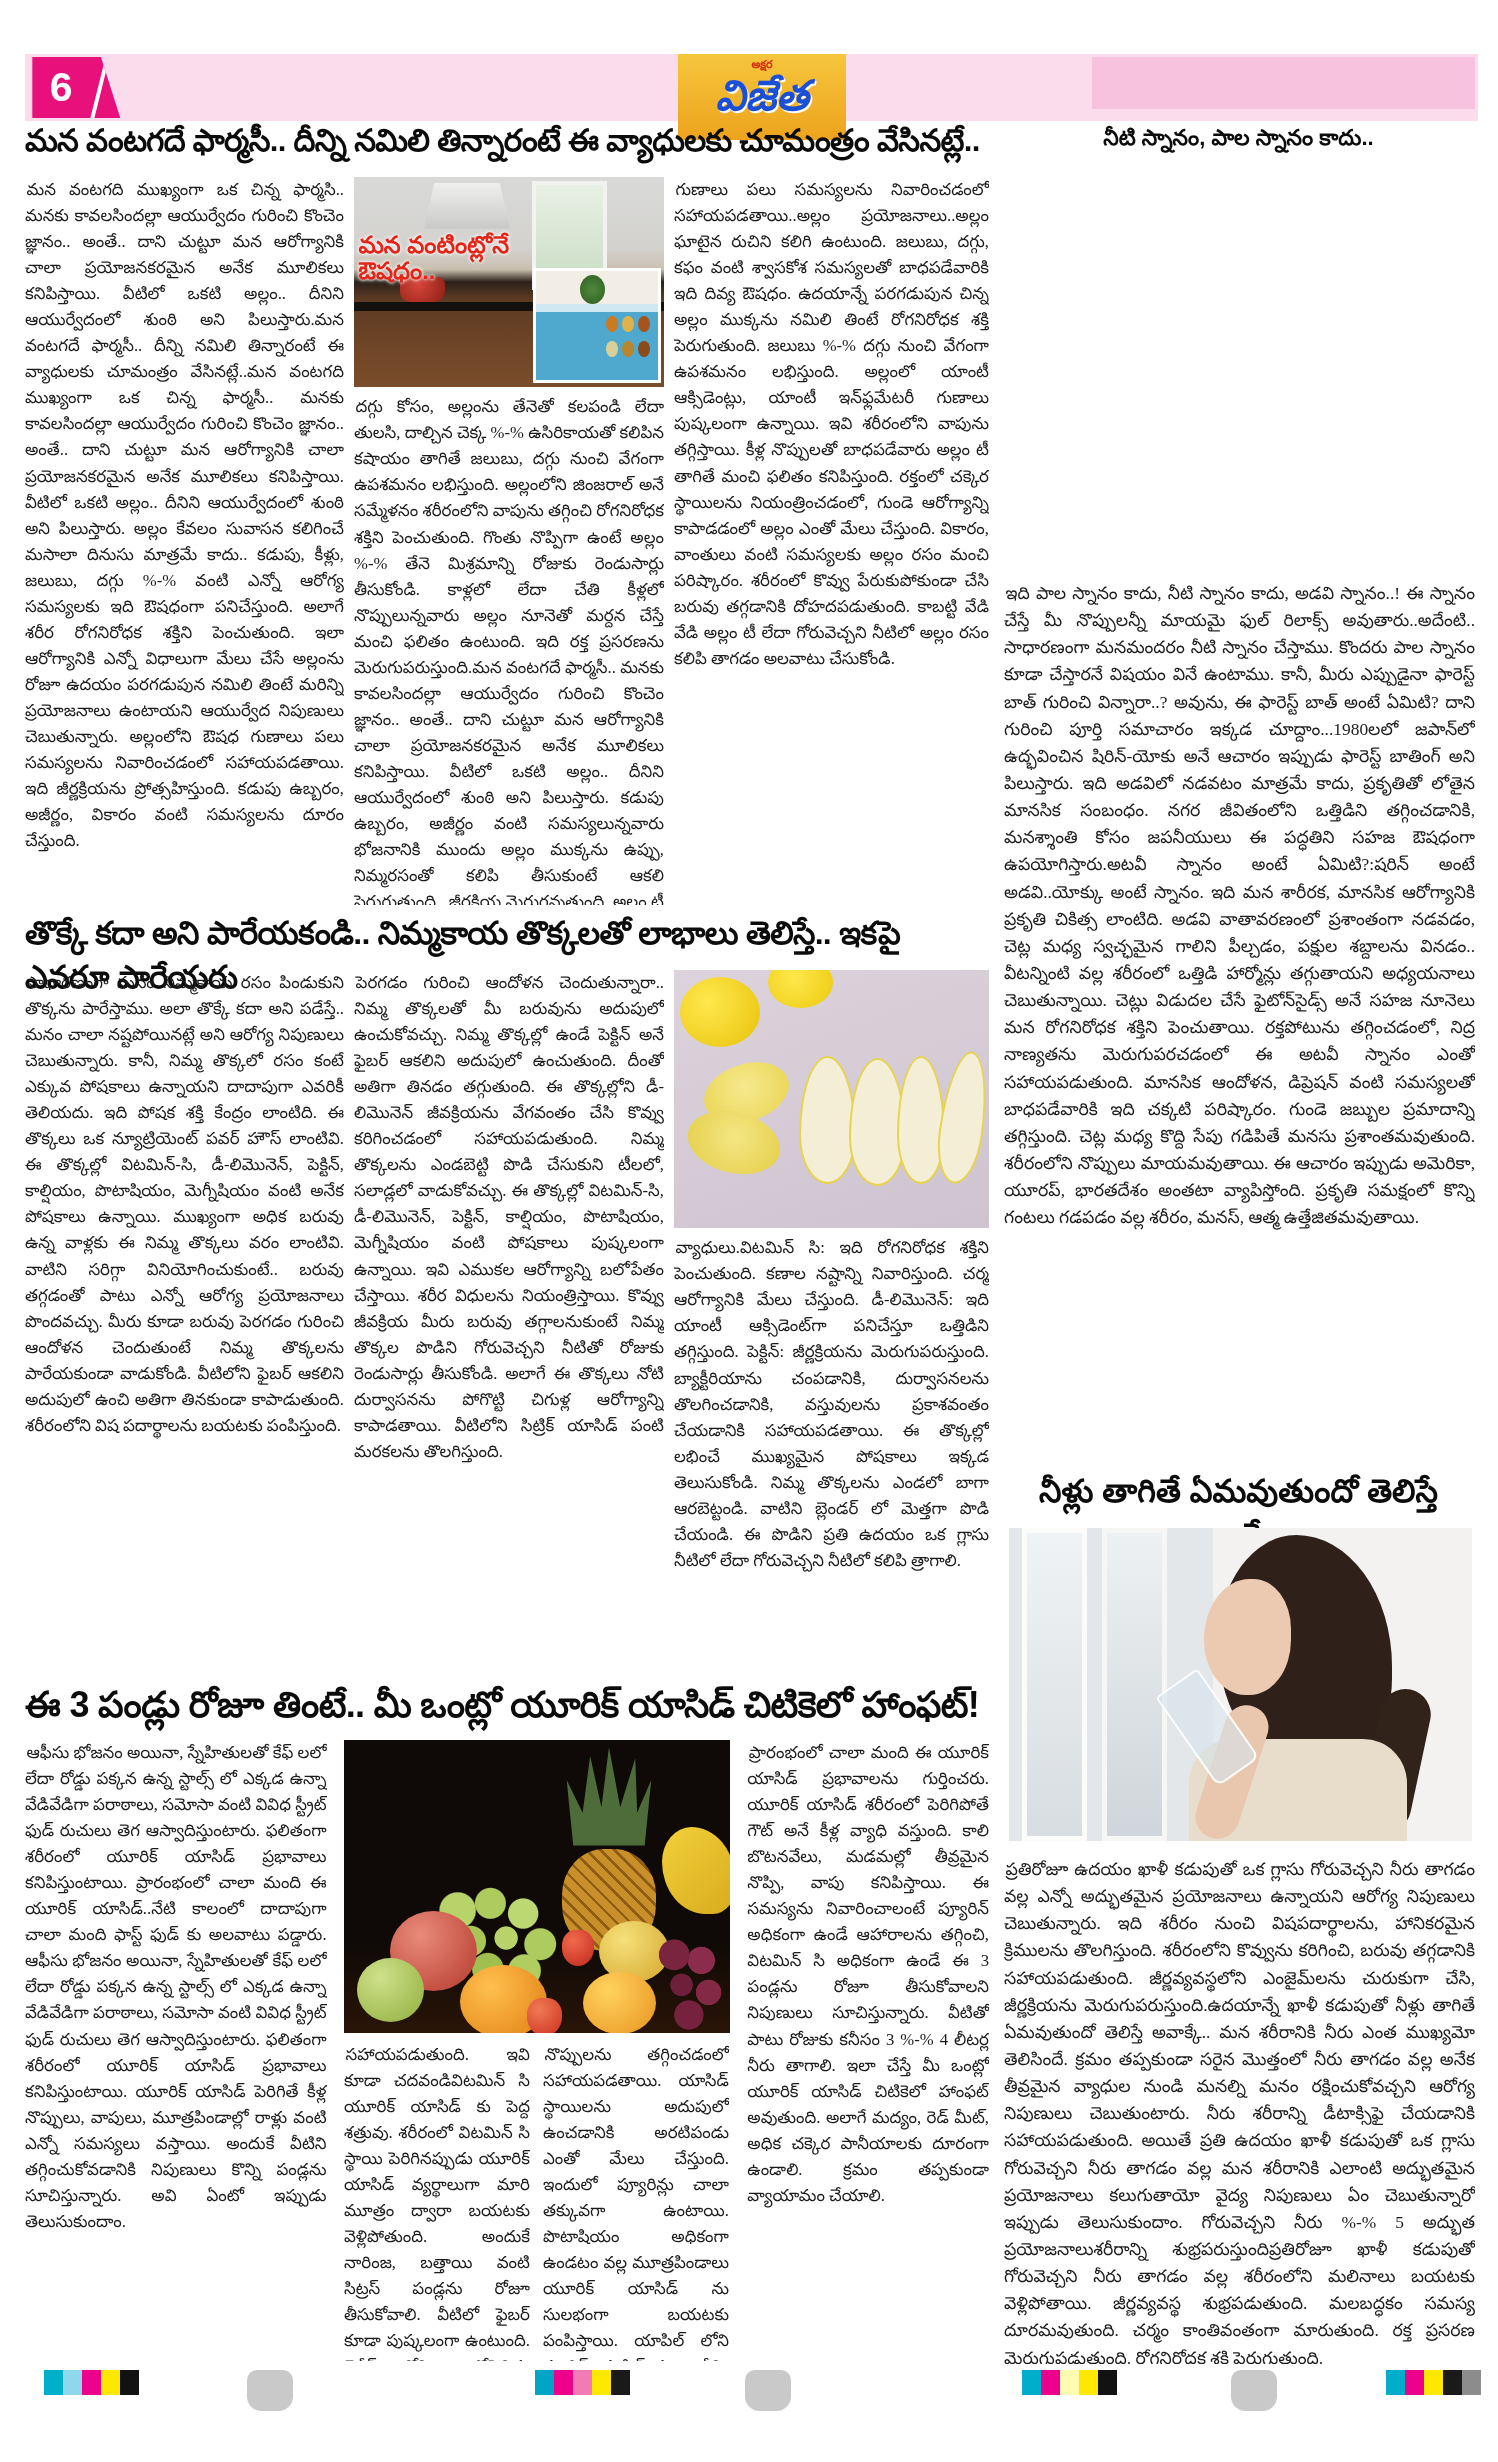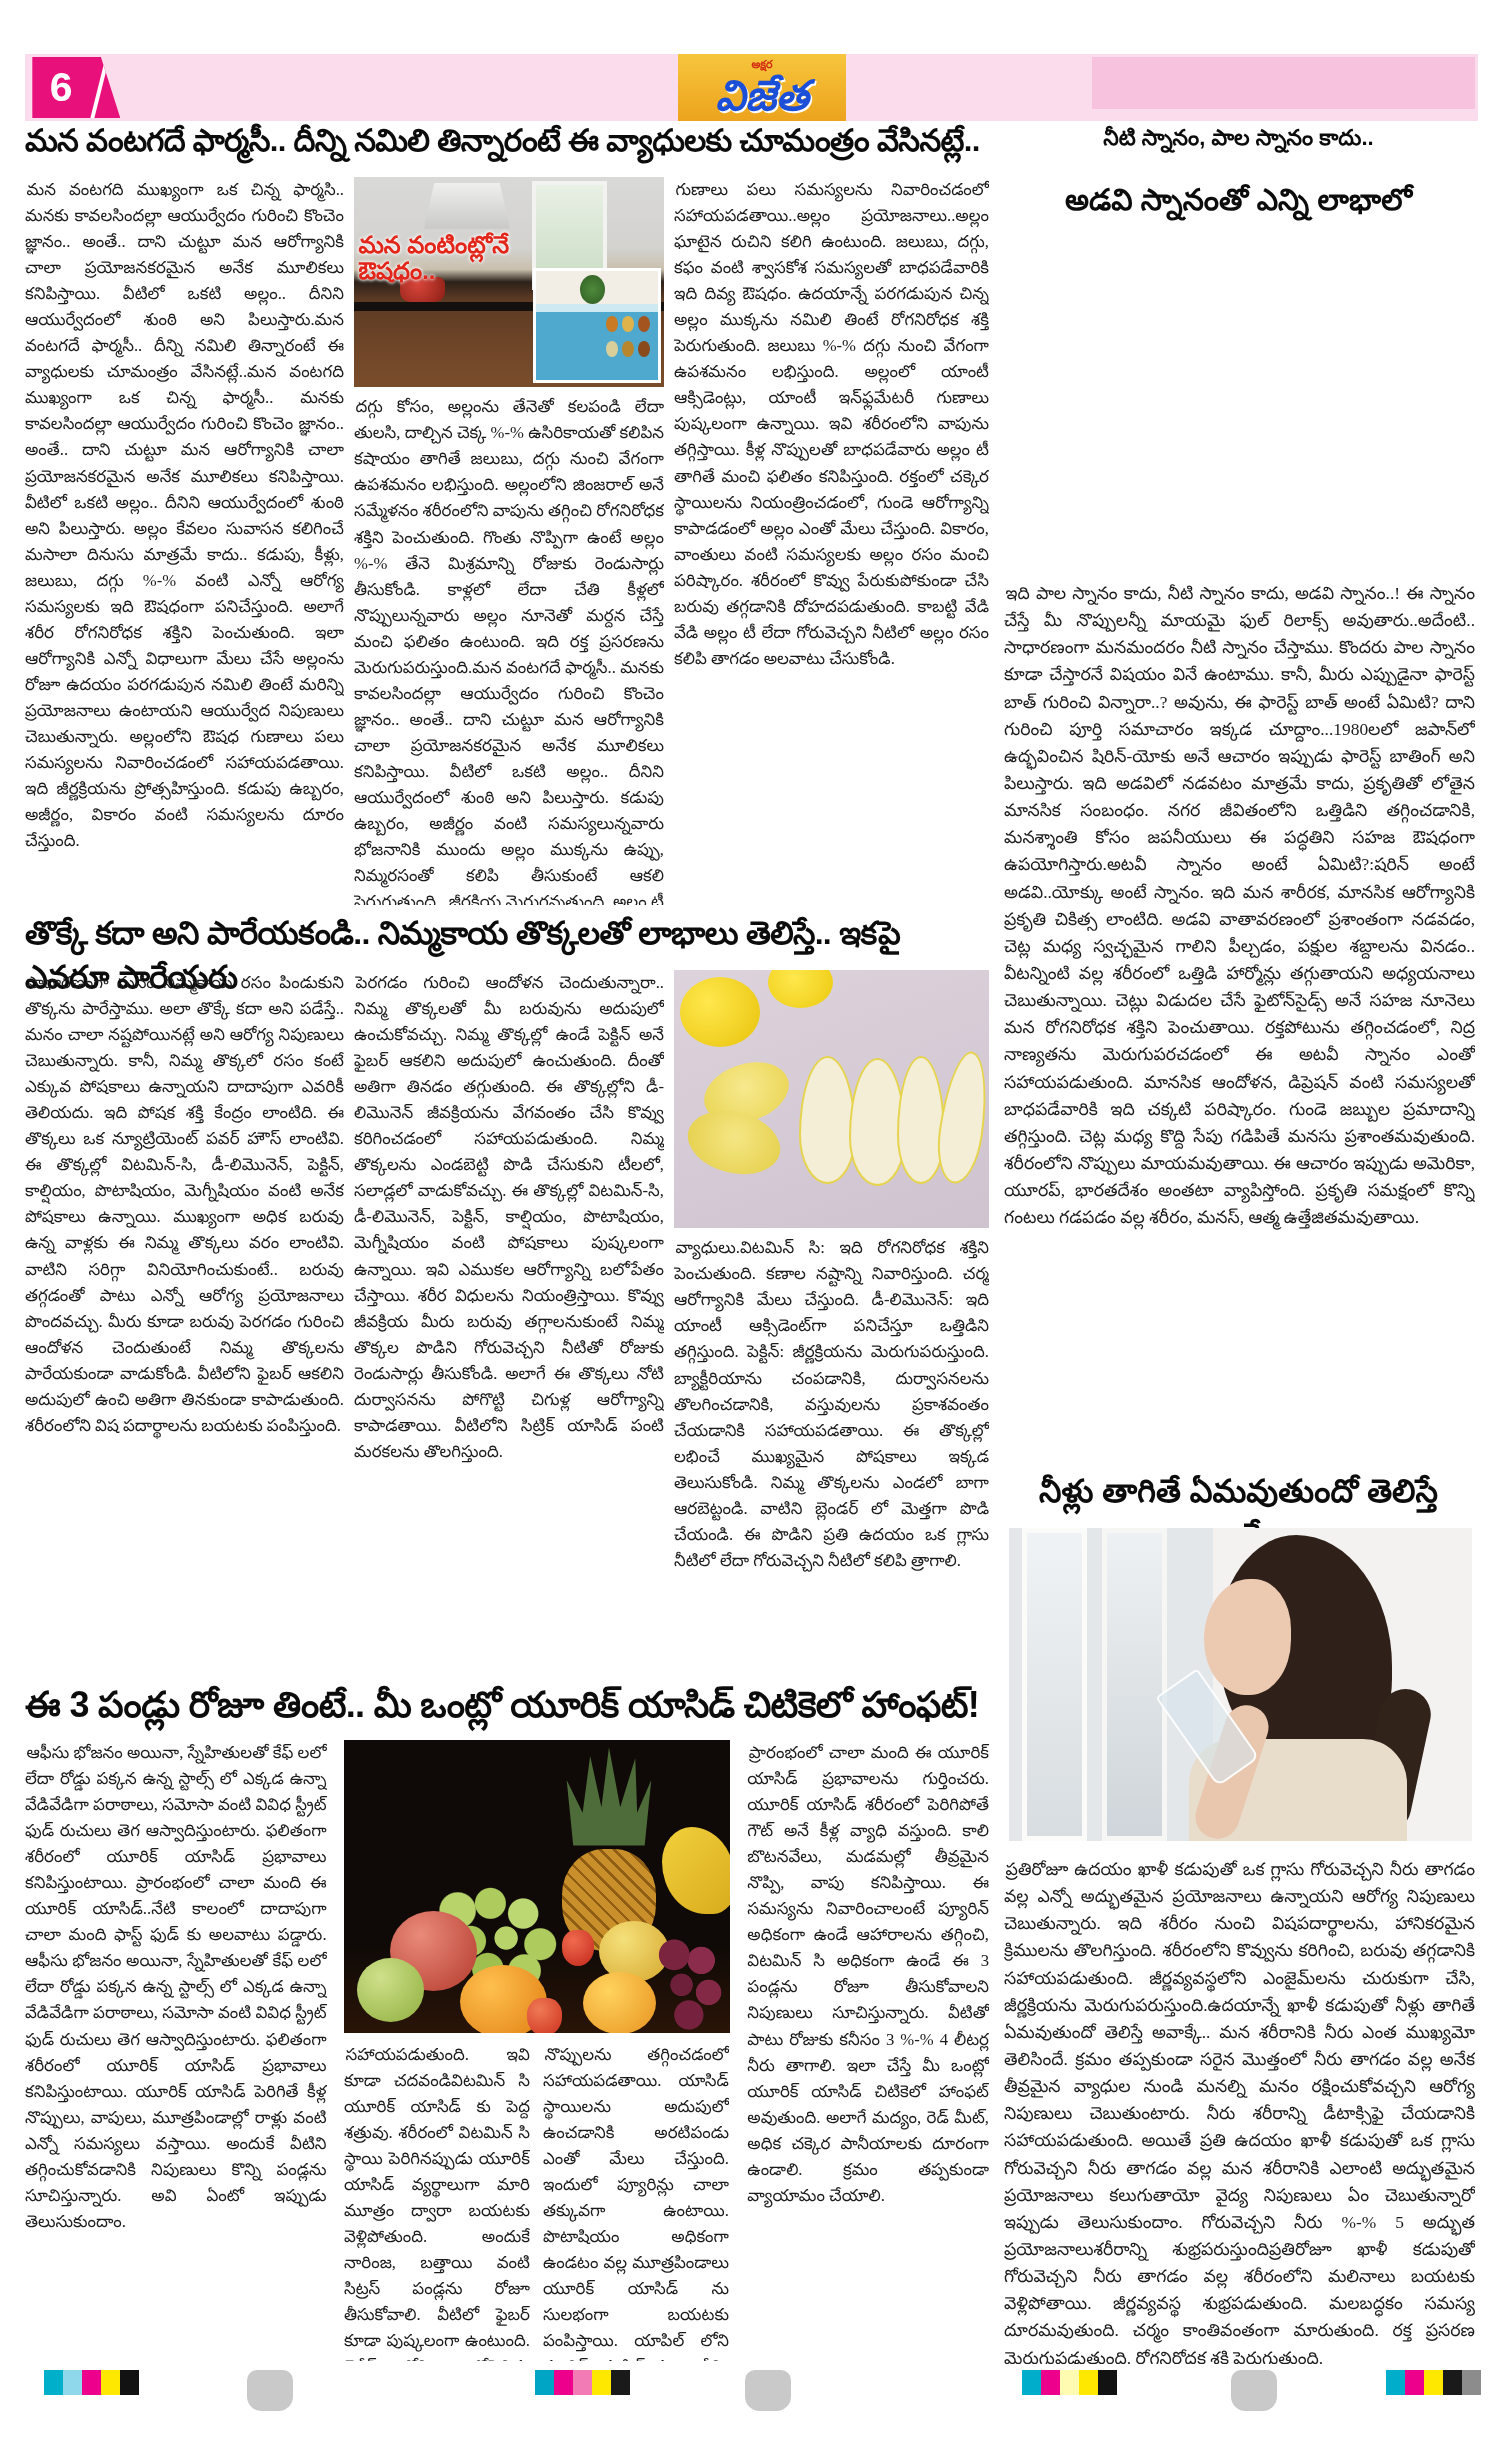--- a/index.html
+++ b/index.html
@@ -10,21 +10,21 @@
   
   .band { position:absolute; left:25px; top:54px; width:1453px; height:67px; background:#fbdcec; }
   .pagenum-box { position:absolute; left:7.3px; top:2.9px; width:88px; height:61px; background:#e8117c;
                  clip-path:polygon(0 0,78% 0,100% 100%,0 100%); display:flex; align-items:center; }
   .pagenum-box .slash { position:absolute; right:19px; top:0; width:3.6px; height:100%; background:#ffffff; transform:skewX(-14deg); }
   .pagenum { color:#fff; font:700 41px "Liberation Sans", sans-serif; padding-left:17.4px; }
   .date-box { position:absolute; right:2.9px; top:2.9px; width:383px; height:52px; background:#e8117c;
               clip-path:polygon(7% 0,100% 0,100% 100%,0 100%); display:flex; align-items:center; justify-content:center; }
   .date-box .slash { position:absolute; left:25px; top:0; width:3.6px; height:100%; background:#ffffff; transform:skewX(-14deg); }
   .date-text { color:#ffffff; font:700 29px "Liberation Sans", sans-serif; letter-spacing:0.7px; }
-  .logo { position:absolute; left:653px; top:0px; width:168px; height:67px;
+  .logo { position:absolute; left:653px; top:0px; width:168px; height:86px;
           background:linear-gradient(180deg,#f6c63c,#eda31d); text-align:center; overflow:hidden; }
   .logo-tagline { display:block; color:#d22a12; font:700 11px "Liberation Sans", sans-serif; padding-top:3.6px; }
   .logo-name { display:block; color:#1c4fd8; font:italic 700 42px "Liberation Serif", serif;
                text-shadow:1.5px 1.5px 0 #ffffff; line-height:46px; }
 
   
   .headline { font-family:"Liberation Sans", sans-serif; font-weight:700; color:#0c0c0c; }
   .body-text { font-size:16.7px; line-height:1.56; color:#1b1b1b; text-align:justify; overflow:hidden; }
   .body-text::first-letter { padding-left:1.5px; }
   .photo { position:relative; overflow:hidden; }
@@ -186,21 +186,20 @@
             <i class="kp-jar5"></i>
             <i class="kp-jar6"></i>
         </div>
       </div>
       <div class="body-text" style="flex:1 1 auto;">దగ్గు కోసం, అల్లంను తేనెతో కలపండి లేదా తులసి, దాల్చిన చెక్క %-% ఉసిరికాయతో కలిపిన కషాయం తాగితే జలుబు, దగ్గు నుంచి వేగంగా ఉపశమనం లభిస్తుంది. అల్లంలోని జింజరాల్ అనే సమ్మేళనం శరీరంలోని వాపును తగ్గించి రోగనిరోధక శక్తిని పెంచుతుంది. గొంతు నొప్పిగా ఉంటే అల్లం %-% తేనె మిశ్రమాన్ని రోజుకు రెండుసార్లు తీసుకోండి. కాళ్లలో లేదా చేతి కీళ్లలో నొప్పులున్నవారు అల్లం నూనెతో మర్దన చేస్తే మంచి ఫలితం ఉంటుంది. ఇది రక్త ప్రసరణను మెరుగుపరుస్తుంది.మన వంటగదే ఫార్మసీ.. మనకు కావలసిందల్లా ఆయుర్వేదం గురించి కొంచెం జ్ఞానం.. అంతే.. దాని చుట్టూ మన ఆరోగ్యానికి చాలా ప్రయోజనకరమైన అనేక మూలికలు కనిపిస్తాయి. వీటిలో ఒకటి అల్లం.. దీనిని ఆయుర్వేదంలో శుంఠి అని పిలుస్తారు. కడుపు ఉబ్బరం, అజీర్ణం వంటి సమస్యలున్నవారు భోజనానికి ముందు అల్లం ముక్కను ఉప్పు, నిమ్మరసంతో కలిపి తీసుకుంటే ఆకలి పెరుగుతుంది.. జీర్ణక్రియ మెరుగవుతుంది. అల్లం టీ అలవాటు చేసుకుంటే అలసట తగ్గి శరీరం ఉత్సాహంగా మారుతుంది.</div>
     </div>
     <div class="body-text a1-col a1-c3">గుణాలు పలు సమస్యలను నివారించడంలో సహాయపడతాయి..అల్లం ప్రయోజనాలు..అల్లం ఘాటైన రుచిని కలిగి ఉంటుంది. జలుబు, దగ్గు, కఫం వంటి శ్వాసకోశ సమస్యలతో బాధపడేవారికి ఇది దివ్య ఔషధం. ఉదయాన్నే పరగడుపున చిన్న అల్లం ముక్కను నమిలి తింటే రోగనిరోధక శక్తి పెరుగుతుంది. జలుబు %-% దగ్గు నుంచి వేగంగా ఉపశమనం లభిస్తుంది. అల్లంలో యాంటీ ఆక్సిడెంట్లు, యాంటీ ఇన్‌ఫ్లమేటరీ గుణాలు పుష్కలంగా ఉన్నాయి. ఇవి శరీరంలోని వాపును తగ్గిస్తాయి. కీళ్ల నొప్పులతో బాధపడేవారు అల్లం టీ తాగితే మంచి ఫలితం కనిపిస్తుంది. రక్తంలో చక్కెర స్థాయిలను నియంత్రించడంలో, గుండె ఆరోగ్యాన్ని కాపాడడంలో అల్లం ఎంతో మేలు చేస్తుంది. వికారం, వాంతులు వంటి సమస్యలకు అల్లం రసం మంచి పరిష్కారం. శరీరంలో కొవ్వు పేరుకుపోకుండా చేసి బరువు తగ్గడానికి దోహదపడుతుంది. కాబట్టి వేడి వేడి అల్లం టీ లేదా గోరువెచ్చని నీటిలో అల్లం రసం కలిపి తాగడం అలవాటు చేసుకోండి.</div>
   </div>
 
   <h2 class="headline a2-head1">నీటి స్నానం, పాల స్నానం కాదు..</h2>
-  <h2 class="headline a2-head2">అడవి స్నానంతో ఎన్ని లాభాలో</h2>
   <div class="body-text a2-body">ఇది పాల స్నానం కాదు, నీటి స్నానం కాదు, అడవి స్నానం..! ఈ స్నానం చేస్తే మీ నొప్పులన్నీ మాయమై ఫుల్ రిలాక్స్ అవుతారు..అదేంటి.. సాధారణంగా మనమందరం నీటి స్నానం చేస్తాము. కొందరు పాల స్నానం కూడా చేస్తారనే విషయం వినే ఉంటాము. కానీ, మీరు ఎప్పుడైనా ఫారెస్ట్ బాత్ గురించి విన్నారా..? అవును, ఈ ఫారెస్ట్ బాత్ అంటే ఏమిటి? దాని గురించి పూర్తి సమాచారం ఇక్కడ చూద్దాం...1980లలో జపాన్‌లో ఉద్భవించిన షిరిన్-యోకు అనే ఆచారం ఇప్పుడు ఫారెస్ట్ బాతింగ్ అని పిలుస్తారు. ఇది అడవిలో నడవటం మాత్రమే కాదు, ప్రకృతితో లోతైన మానసిక సంబంధం. నగర జీవితంలోని ఒత్తిడిని తగ్గించడానికి, మనశ్శాంతి కోసం జపనీయులు ఈ పద్ధతిని సహజ ఔషధంగా ఉపయోగిస్తారు.అటవీ స్నానం అంటే ఏమిటి?:షరిన్ అంటే అడవి..యోక్కు అంటే స్నానం. ఇది మన శారీరక, మానసిక ఆరోగ్యానికి ప్రకృతి చికిత్స లాంటిది. అడవి వాతావరణంలో ప్రశాంతంగా నడవడం, చెట్ల మధ్య స్వచ్ఛమైన గాలిని పీల్చడం, పక్షుల శబ్దాలను వినడం.. వీటన్నింటి వల్ల శరీరంలో ఒత్తిడి హార్మోన్లు తగ్గుతాయని అధ్యయనాలు చెబుతున్నాయి. చెట్లు విడుదల చేసే ఫైటోన్‌సైడ్స్ అనే సహజ నూనెలు మన రోగనిరోధక శక్తిని పెంచుతాయి. రక్తపోటును తగ్గించడంలో, నిద్ర నాణ్యతను మెరుగుపరచడంలో ఈ అటవీ స్నానం ఎంతో సహాయపడుతుంది. మానసిక ఆందోళన, డిప్రెషన్ వంటి సమస్యలతో బాధపడేవారికి ఇది చక్కటి పరిష్కారం. గుండె జబ్బుల ప్రమాదాన్ని తగ్గిస్తుంది. చెట్ల మధ్య కొద్ది సేపు గడిపితే మనసు ప్రశాంతమవుతుంది. శరీరంలోని నొప్పులు మాయమవుతాయి. ఈ ఆచారం ఇప్పుడు అమెరికా, యూరప్, భారతదేశం అంతటా వ్యాపిస్తోంది. ప్రకృతి సమక్షంలో కొన్ని గంటలు గడపడం వల్ల శరీరం, మనస్, ఆత్మ ఉత్తేజితమవుతాయి.</div>
 
   <h1 class="headline a3-head">తొక్కే కదా అని పారేయకండి.. నిమ్మకాయ తొక్కలతో లాభాలు తెలిస్తే.. ఇకపై ఎవరూ పారేయరు</h1>
   <div class="a3-cols">
     <div class="body-text a3-c1">సాధారణంగా మనం నిమ్మకాయ రసం పిండుకుని తొక్కను పారేస్తాము. అలా తొక్కే కదా అని పడేస్తే.. మనం చాలా నష్టపోయినట్లే అని ఆరోగ్య నిపుణులు చెబుతున్నారు. కానీ, నిమ్మ తొక్కలో రసం కంటే ఎక్కువ పోషకాలు ఉన్నాయని దాదాపుగా ఎవరికీ తెలియదు. ఇది పోషక శక్తి కేంద్రం లాంటిది. ఈ తొక్కలు ఒక న్యూట్రియెంట్ పవర్ హౌస్ లాంటివి. ఈ తొక్కల్లో విటమిన్-సి, డీ-లిమొనెన్, పెక్టిన్, కాల్షియం, పొటాషియం, మెగ్నీషియం వంటి అనేక పోషకాలు ఉన్నాయి. ముఖ్యంగా అధిక బరువు ఉన్న వాళ్లకు ఈ నిమ్మ తొక్కలు వరం లాంటివి. వాటిని సరిగ్గా వినియోగించుకుంటే.. బరువు తగ్గడంతో పాటు ఎన్నో ఆరోగ్య ప్రయోజనాలు పొందవచ్చు. మీరు కూడా బరువు పెరగడం గురించి ఆందోళన చెందుతుంటే నిమ్మ తొక్కలను పారేయకుండా వాడుకోండి. వీటిలోని ఫైబర్ ఆకలిని అదుపులో ఉంచి అతిగా తినకుండా కాపాడుతుంది. శరీరంలోని విష పదార్థాలను బయటకు పంపిస్తుంది.</div>
     <div class="body-text a3-c2">పెరగడం గురించి ఆందోళన చెందుతున్నారా.. నిమ్మ తొక్కలతో మీ బరువును అదుపులో ఉంచుకోవచ్చు. నిమ్మ తొక్కల్లో ఉండే పెక్టిన్ అనే ఫైబర్ ఆకలిని అదుపులో ఉంచుతుంది. దీంతో అతిగా తినడం తగ్గుతుంది. ఈ తొక్కల్లోని డీ-లిమొనెన్ జీవక్రియను వేగవంతం చేసి కొవ్వు కరిగించడంలో సహాయపడుతుంది. నిమ్మ తొక్కలను ఎండబెట్టి పొడి చేసుకుని టీలలో, సలాడ్లలో వాడుకోవచ్చు. ఈ తొక్కల్లో విటమిన్-సి, డీ-లిమొనెన్, పెక్టిన్, కాల్షియం, పొటాషియం, మెగ్నీషియం వంటి పోషకాలు పుష్కలంగా ఉన్నాయి. ఇవి ఎముకల ఆరోగ్యాన్ని బలోపేతం చేస్తాయి. శరీర విధులను నియంత్రిస్తాయి. కొవ్వు జీవక్రియ మీరు బరువు తగ్గాలనుకుంటే నిమ్మ తొక్కల పొడిని గోరువెచ్చని నీటితో రోజుకు రెండుసార్లు తీసుకోండి. అలాగే ఈ తొక్కలు నోటి దుర్వాసనను పోగొట్టి చిగుళ్ల ఆరోగ్యాన్ని కాపాడతాయి. వీటిలోని సిట్రిక్ యాసిడ్ పంటి మరకలను తొలగిస్తుంది.</div>
     <div class="a3-c3">
       <div class="photo lemon-photo">
         <div class="lp-lemon1"></div>
         <div class="lp-lemon2"></div>

